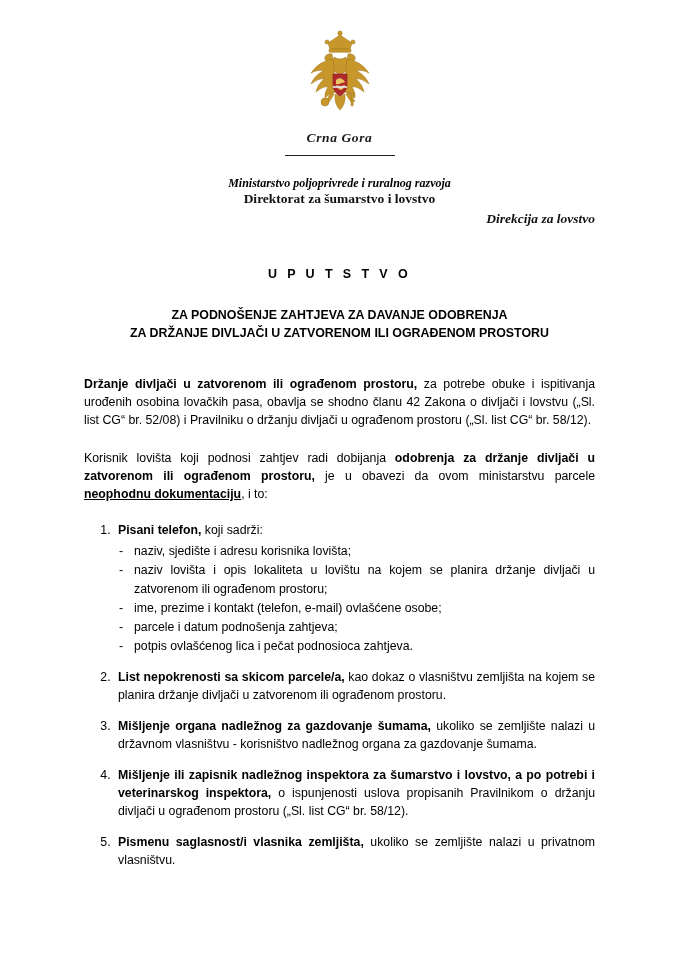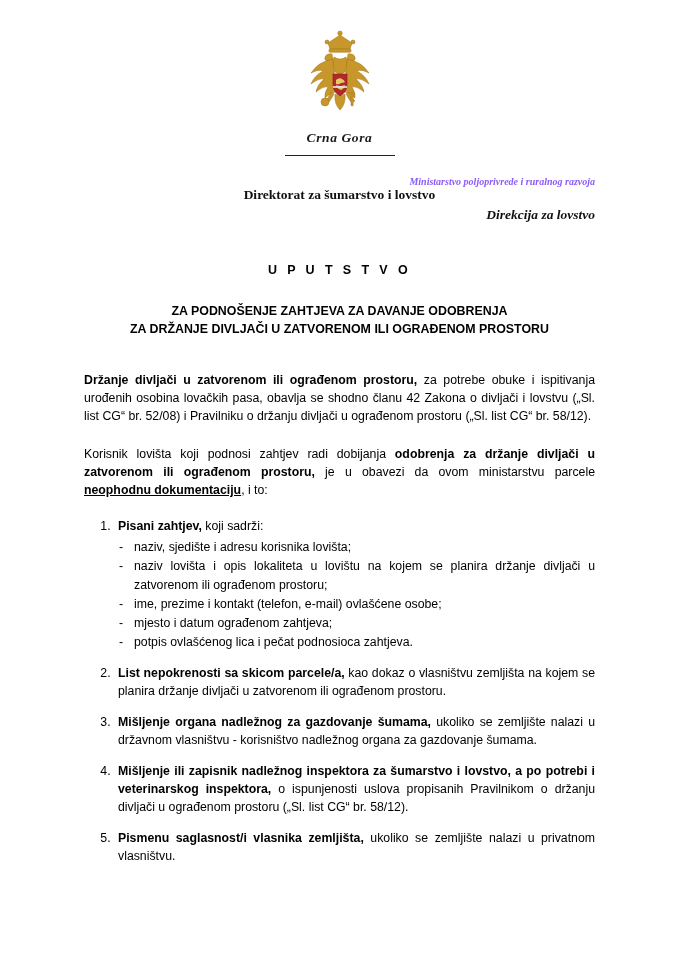--- a/index.html
+++ b/index.html
@@ -46,27 +46,27 @@
     margin-top: 8px;
     color: #1a1a1a;
   }
   .rule {
     width: 110px;
     height: 1px;
     background: #222;
     margin: 9px auto 0 auto;
   }
   .ministry {
-    text-align: right;
+    text-align: center;
     font-family: "Liberation Serif", serif;
     font-weight: bold;
     font-style: italic;
-    font-size: 10px;
+    font-size: 12px;
     margin-top: 20px;
-    color: #8b5cf6;
+    color: #000000;
   }
   .directorate {
     text-align: center;
     font-family: "Liberation Serif", serif;
     font-weight: bold;
     font-size: 13.5px;
     color: #111;
   }
   .direction {
     text-align: right;
@@ -200,26 +200,26 @@
   <p class="body-text">
     <b>Držanje divljači u zatvorenom ili ograđenom prostoru,</b><span> za potrebe obuke i ispitivanja urođenih osobina lovačkih pasa, obavlja se shodno članu 42 Zakona o divljači i lovstvu („Sl. list CG“ br. 52/08) i Pravilniku o držanju divljači u ograđenom prostoru („Sl. list CG“ br. 58/12).</span>
   </p>
 
   <p class="body-text second">
     <span>Korisnik lovišta koji podnosi zahtjev radi dobijanja </span><b>odobrenja za držanje divljači u zatvorenom ili ograđenom prostoru,</b><span> je u obavezi da ovom ministarstvu parcele </span><b><u>neophodnu dokumentaciju</u></b><span>, i to:</span>
   </p>
 
   <ol class="main-list">
     <li>
-      <b>Pisani zahtjev,</b><span> koji sadrži:</span>
+      <b>Pisani telefon,</b><span> koji sadrži:</span>
       <ul class="dash-list">
         <li>naziv, sjedište i adresu korisnika lovišta;</li>
         <li>naziv lovišta i opis lokaliteta u lovištu na kojem se planira držanje divljači u zatvorenom ili ograđenom prostoru;</li>
         <li>ime, prezime i kontakt (telefon, e-mail) ovlašćene osobe;</li>
-        <li>mjesto i datum ograđenom zahtjeva;</li>
+        <li>parcele i datum podnošenja zahtjeva;</li>
         <li>potpis ovlašćenog lica i pečat podnosioca zahtjeva.</li>
       </ul>
     </li>
     <li>
       <b>List nepokrenosti sa skicom parcele/a,</b><span> kao dokaz o vlasništvu zemljišta na kojem se planira držanje divljači u zatvorenom ili ograđenom prostoru.</span>
     </li>
     <li>
       <b>Mišljenje organa nadležnog za gazdovanje šumama,</b><span> ukoliko se zemljište nalazi u državnom vlasništvu - korisništvo nadležnog organa za gazdovanje šumama.</span>
     </li>
     <li>

